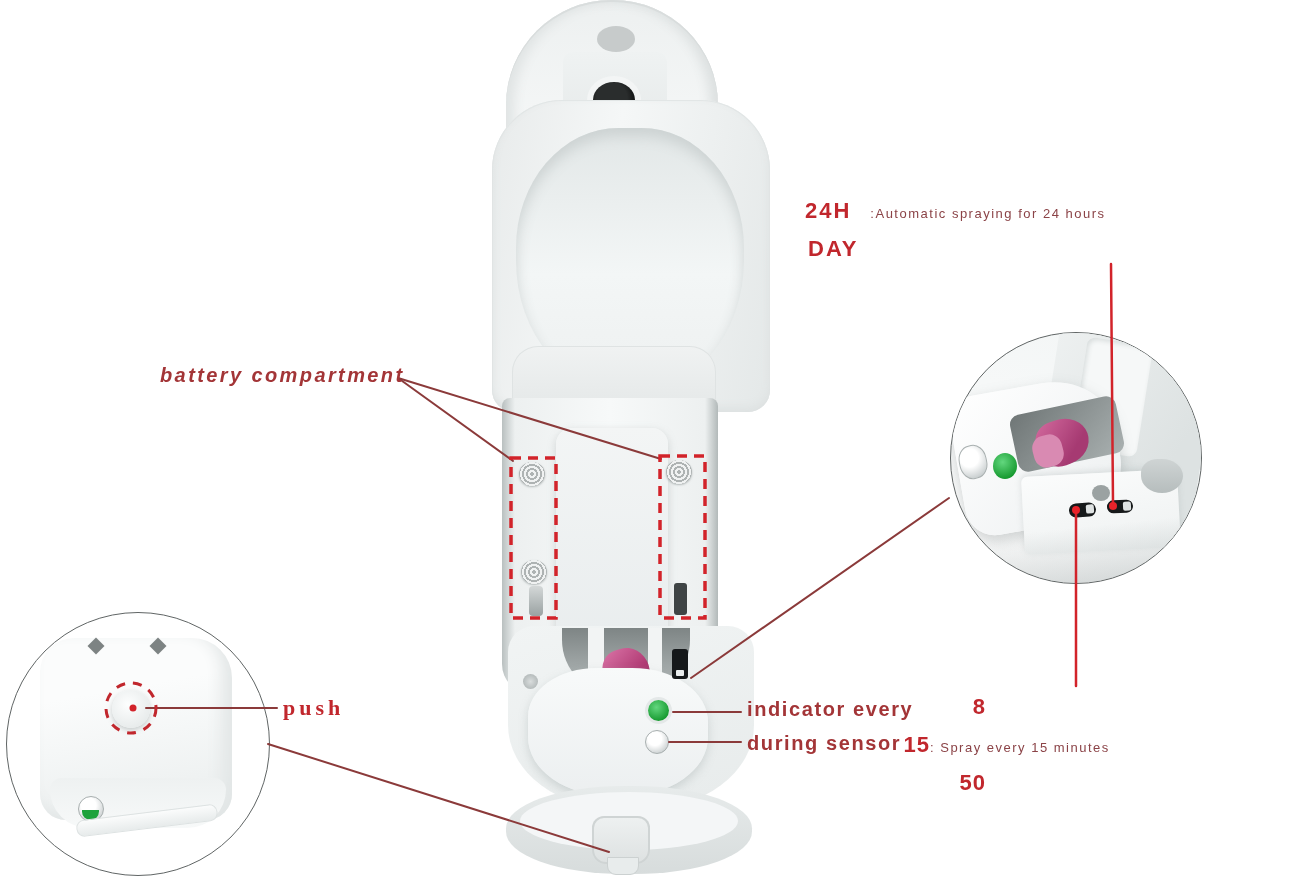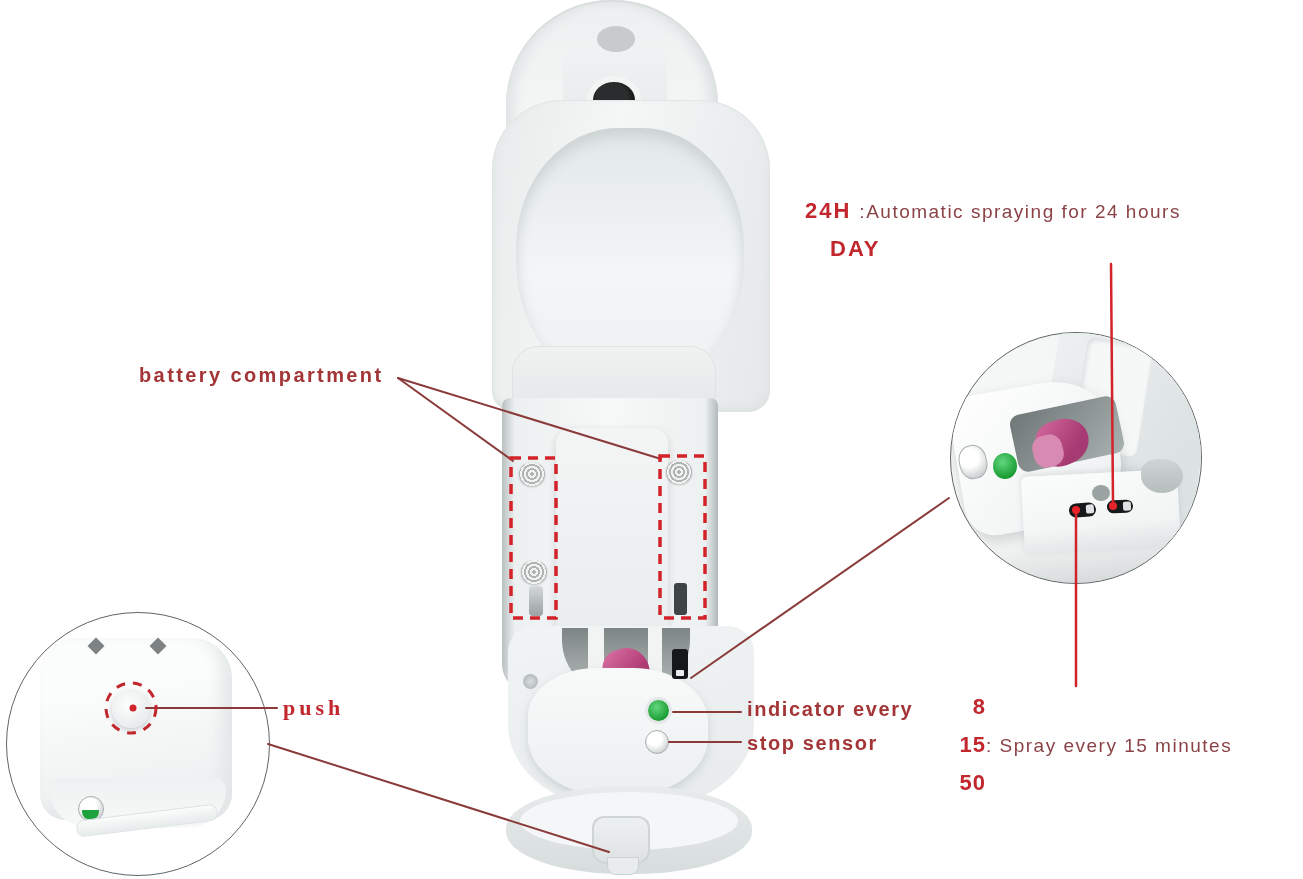--- a/index.html
+++ b/index.html
@@ -102,22 +102,22 @@
   .r-slot{background:#16191a;border-radius:7px;}
   .r-knob{position:absolute;right:2px;top:2px;width:8px;height:9px;background:#dfe3e3;border-radius:2px;}
   .r-hole{left:141px;top:152px;width:18px;height:16px;border-radius:50%;background:#9ba2a2;}
   .r-tab{left:190px;top:126px;width:42px;height:34px;border-radius:40% 50% 50% 50%;
     background:linear-gradient(180deg,#cfd4d4,#b6bdbd);}
   .r-shadow-bottom{left:-12px;top:196px;width:250px;height:70px;transform:rotate(-6deg);
     background:linear-gradient(180deg,rgba(150,160,160,0),rgba(150,160,160,.45));}
 
   
   .note-row{position:absolute;display:flex;align-items:baseline;white-space:pre;}
-  .key{font-weight:bold;font-size:22px;color:var(--bright-red,#c1272d);letter-spacing:2px;margin-right:8px;}
-  .desc{font-size:19px;color:var(--body-text,#8b4347);letter-spacing:1.5px;white-space:pre;}
+  .key{font-weight:bold;font-size:22px;color:var(--bright-red,#c1272d);letter-spacing:2px;margin-right:19px;}
+  .desc{font-size:13px;color:var(--body-text,#8b4347);letter-spacing:1.5px;white-space:pre;}
   .ikey{display:inline-block;width:46px;text-align:right;font-weight:bold;font-size:22px;
     color:var(--bright-red,#c1272d);letter-spacing:1px;}
   .plain-label{position:absolute;font-weight:bold;font-size:20px;color:var(--label-red,#a33537);
     letter-spacing:1.6px;white-space:pre;}
   .push-label{position:absolute;font-weight:bold;font-size:22px;color:var(--bright-red,#c1272d);
     letter-spacing:4px;white-space:pre;}
 
   svg.overlay{position:absolute;left:0;top:0;z-index:6;}
   .txt{z-index:7;}
 </style>
@@ -214,35 +214,35 @@
     <rect x="511" y="458" width="45" height="160" fill="none" stroke="var(--callout-line,#d2232a)" stroke-width="3.5" stroke-dasharray="10 7"></rect>
     <rect x="660" y="456" width="45" height="162" fill="none" stroke="var(--callout-line,#d2232a)" stroke-width="3.5" stroke-dasharray="10 7"></rect>
     <circle cx="131" cy="708" r="25" fill="none" stroke="var(--bright-red,#c1272d)" stroke-width="3" stroke-dasharray="9 8"></circle>
     <circle cx="133" cy="708" r="3.5" fill="#d2232a"></circle>
   </svg>
 
   <div class="note-row txt" style="left:805px;top:198px;">
     <span class="key">24H</span>
     <span class="desc">:Automatic spraying for 24 hours</span>
   </div>
-  <div class="note-row txt" style="left:830px;top:236px;">
+  <div class="note-row txt" style="left:808px;top:236px;">
     <span class="key">DAY</span>
   </div>
 
-  <div class="plain-label txt" style="left:139px;top:364px;letter-spacing:2.4px;">battery compartment</div>
+  <div class="plain-label txt" style="left:160px;top:364px;letter-spacing:2.4px;font-style:italic;">battery compartment</div>
 
   <div class="push-label txt" style="left:283px;top:695px;font-family:Liberation Serif, serif;">push</div>
 
   <div class="plain-label txt" style="left:747px;top:698px;">indicator every</div>
-  <div class="plain-label txt" style="left:747px;top:732px;">stop sensor</div>
+  <div class="plain-label txt" style="left:747px;top:732px;">during sensor</div>
 
   <div class="note-row txt" style="left:940px;top:694px;">
     <span class="ikey">8</span>
   </div>
-  <div class="note-row txt" style="left:940px;top:732px;">
+  <div class="note-row txt" style="left:884px;top:732px;">
     <span class="ikey">15</span>
     <span class="desc">: Spray every 15 minutes</span>
   </div>
   <div class="note-row txt" style="left:940px;top:770px;">
     <span class="ikey">50</span>
   </div>
 
 </div>
 
 </body></html>

